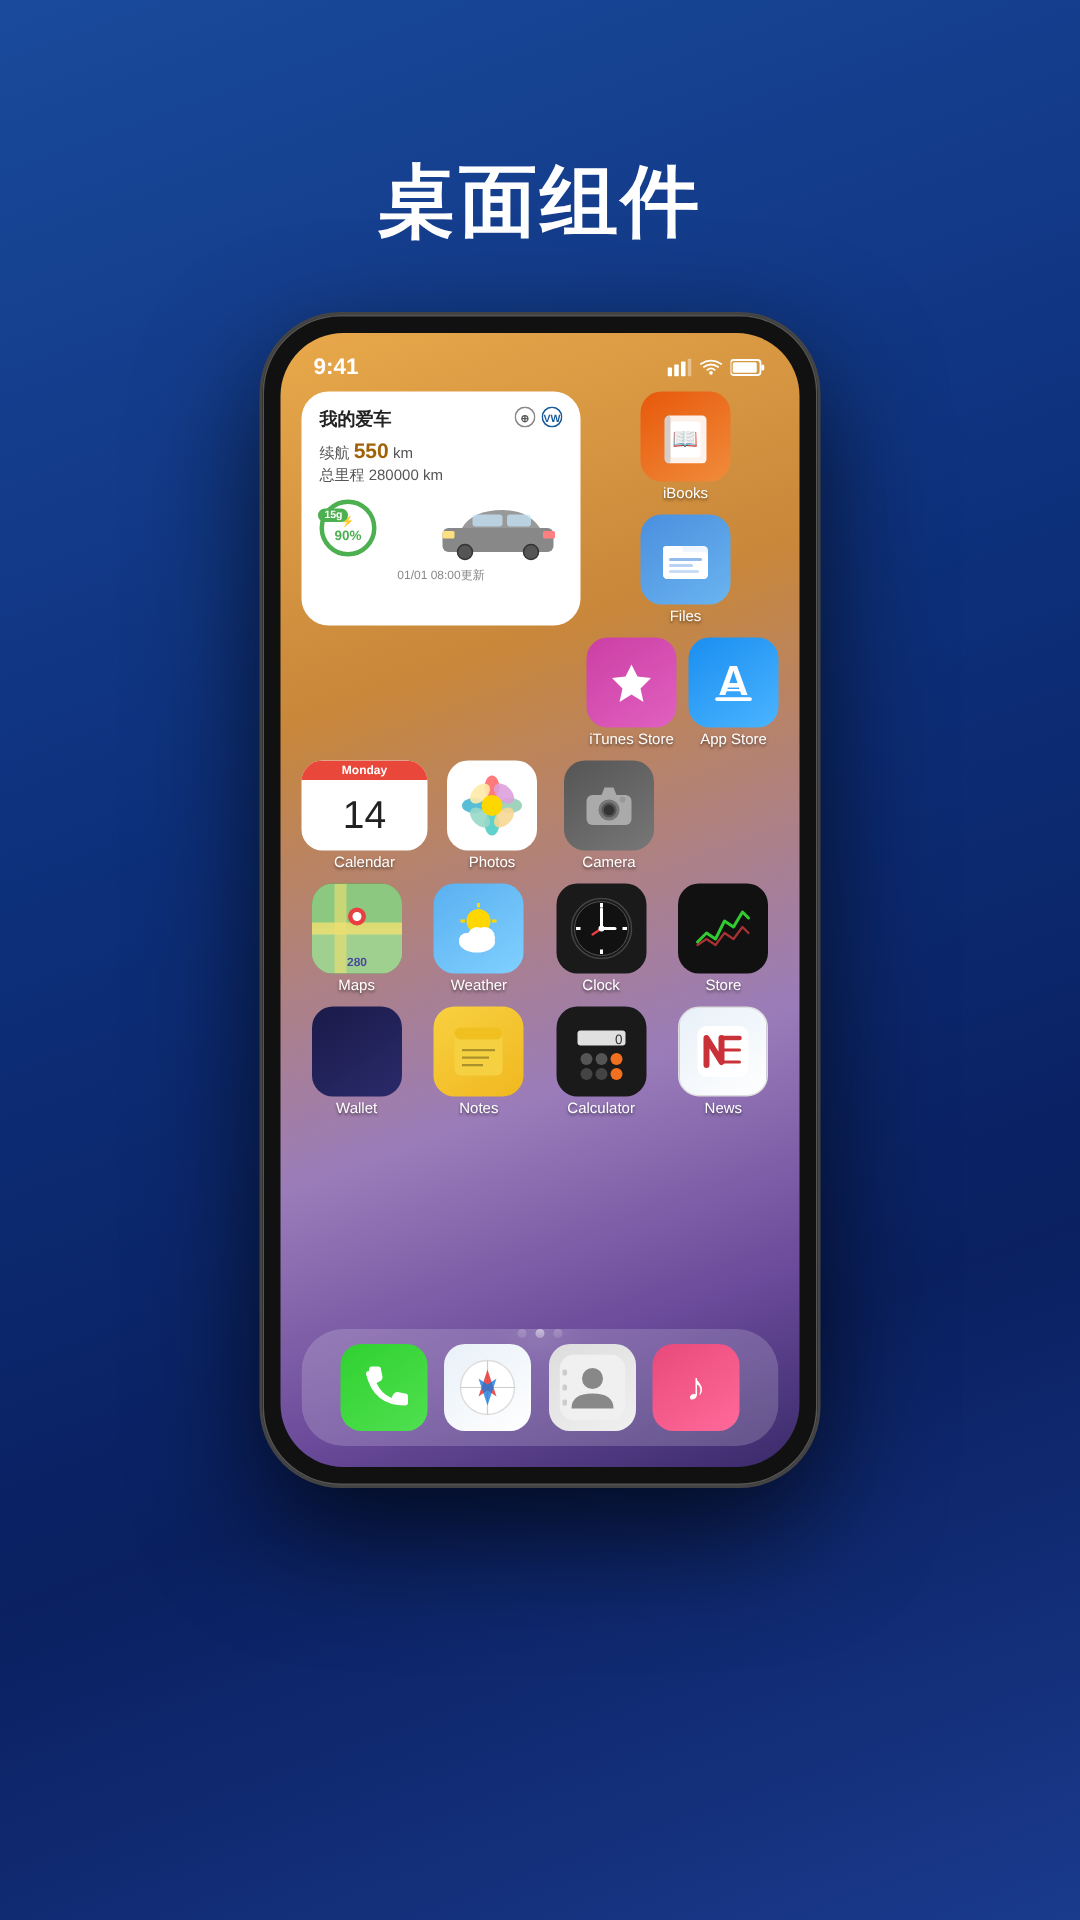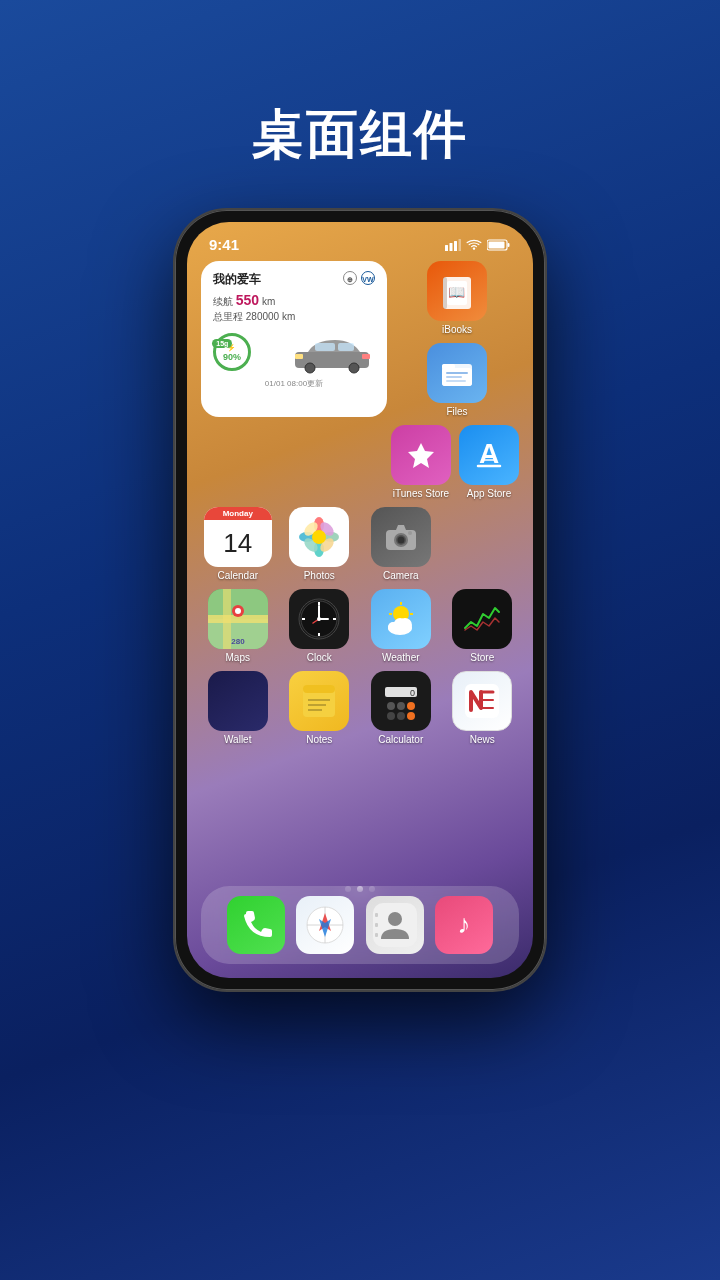--- a/index.html
+++ b/index.html
@@ -71,21 +71,21 @@
       padding: 10px 12px;
       width: 186px;
       flex-shrink: 0;
     }
     .car-info {
       font-size: 10px;
       color: #555;
       margin-top: 4px;
     }
     .range-value {
-      color: #be185d;
+      color: #a16207;
       font-weight: 700;
       font-size: 14px;
     }
     .car-widget-bottom {
       display: flex;
       align-items: center;
       justify-content: space-between;
       margin-top: 6px;
     }
     .battery-circle {
@@ -164,21 +164,21 @@
     .app-camera { background: linear-gradient(145deg, #555, #777); }
     .app-maps { background: linear-gradient(145deg, #4a9f4a, #6ac06a); }
     .app-weather { background: linear-gradient(145deg, #5ab0f0, #80d0ff); }
     .app-stocks { background: #111; }
     .app-wallet { background: linear-gradient(145deg, #1a1a4a, #2a2a6a); }
     .app-notes { background: linear-gradient(145deg, #f8d040, #f0b820); }
     .app-calculator { background: #1a1a1a; }
     .app-news { background: linear-gradient(145deg, #e8f0f8, #fff); border: 1px solid #ddd; }
     
     .calendar-icon {
-      width: 68px;
+      width: 84px;
       height: 60px;
       border-radius: 14px;
       background: white;
       display: flex;
       flex-direction: column;
       overflow: hidden;
     }
     .cal-header {
       background: #e8473a;
       color: white;
@@ -457,55 +457,55 @@
               <rect x="0" y="26" width="60" height="8" fill="#f0e070" opacity="0.8"></rect>
               <rect x="15" y="0" width="8" height="60" fill="#f0e070" opacity="0.6"></rect>
               <circle cx="30" cy="22" r="6" fill="#e84040"></circle>
               <circle cx="30" cy="22" r="3" fill="white"></circle>
               <text x="30" y="55" font-size="8" text-anchor="middle" fill="#4a4a9a" font-weight="bold">280</text>
             </svg>
           </div>
           <span class="app-label">Maps</span>
         </div>
         <div class="app-icon-wrap">
+          <div class="app-icon app-weather">
+            <svg width="42" height="42" viewBox="0 0 42 42">
+              <circle cx="21" cy="16" r="8" fill="#FFD700"></circle>
+
+              <line x1="21" y1="4" x2="21" y2="7" stroke="#FFD700" stroke-width="2"></line>
+              <line x1="21" y1="25" x2="21" y2="28" stroke="#FFD700" stroke-width="2"></line>
+              <line x1="9" y1="16" x2="12" y2="16" stroke="#FFD700" stroke-width="2"></line>
+              <line x1="30" y1="16" x2="33" y2="16" stroke="#FFD700" stroke-width="2"></line>
+
+              <ellipse cx="20" cy="30" rx="12" ry="7" fill="white"></ellipse>
+              <circle cx="13" cy="29" r="5" fill="white"></circle>
+              <circle cx="25" cy="27" r="7" fill="white"></circle>
+              <circle cx="20" cy="26" r="6" fill="white"></circle>
+            </svg>
+          </div>
+          <span class="app-label">Weather</span>
+        </div>
+        <div class="app-icon-wrap">
           <div class="clock-icon">
             <svg width="48" height="48" viewBox="0 0 48 48">
               <circle cx="24" cy="24" r="20" fill="#1a1a1a" stroke="#444" stroke-width="1"></circle>
               <circle cx="24" cy="24" r="18" fill="#111" stroke="#666" stroke-width="0.5"></circle>
 
               <line x1="24" y1="7" x2="24" y2="10" stroke="white" stroke-width="2"></line>
               <line x1="24" y1="38" x2="24" y2="41" stroke="white" stroke-width="2"></line>
               <line x1="7" y1="24" x2="10" y2="24" stroke="white" stroke-width="2"></line>
               <line x1="38" y1="24" x2="41" y2="24" stroke="white" stroke-width="2"></line>
 
               <line x1="24" y1="24" x2="24" y2="11" stroke="white" stroke-width="2" stroke-linecap="round"></line>
               <line x1="24" y1="24" x2="33" y2="24" stroke="white" stroke-width="2" stroke-linecap="round"></line>
               <line x1="24" y1="24" x2="18" y2="28" stroke="#e84040" stroke-width="1.5" stroke-linecap="round"></line>
               <circle cx="24" cy="24" r="2" fill="white"></circle>
             </svg>
           </div>
           <span class="app-label">Clock</span>
-        </div>
-        <div class="app-icon-wrap">
-          <div class="app-icon app-weather">
-            <svg width="42" height="42" viewBox="0 0 42 42">
-              <circle cx="21" cy="16" r="8" fill="#FFD700"></circle>
-
-              <line x1="21" y1="4" x2="21" y2="7" stroke="#FFD700" stroke-width="2"></line>
-              <line x1="21" y1="25" x2="21" y2="28" stroke="#FFD700" stroke-width="2"></line>
-              <line x1="9" y1="16" x2="12" y2="16" stroke="#FFD700" stroke-width="2"></line>
-              <line x1="30" y1="16" x2="33" y2="16" stroke="#FFD700" stroke-width="2"></line>
-
-              <ellipse cx="20" cy="30" rx="12" ry="7" fill="white"></ellipse>
-              <circle cx="13" cy="29" r="5" fill="white"></circle>
-              <circle cx="25" cy="27" r="7" fill="white"></circle>
-              <circle cx="20" cy="26" r="6" fill="white"></circle>
-            </svg>
-          </div>
-          <span class="app-label">Weather</span>
         </div>
         <div class="app-icon-wrap">
           <div class="app-icon app-stocks">
             <svg width="42" height="42" viewBox="0 0 42 42">
               <polyline points="4,30 10,24 16,28 22,16 28,20 34,10 38,14" stroke="#30cc30" stroke-width="2" fill="none" stroke-linecap="round" stroke-linejoin="round"></polyline>
               <polyline points="4,32 10,28 16,32 22,24 28,28 34,20 38,24" stroke="#e84040" stroke-width="1.5" fill="none" stroke-linecap="round" stroke-linejoin="round" opacity="0.7"></polyline>
             </svg>
           </div>
           <span class="app-label">Store</span>
         </div>

